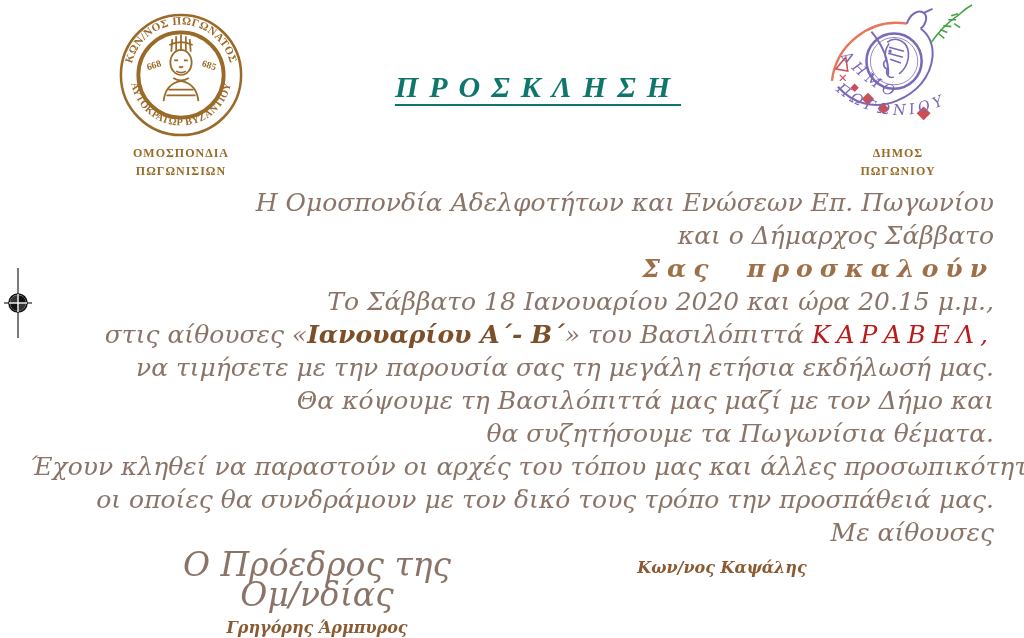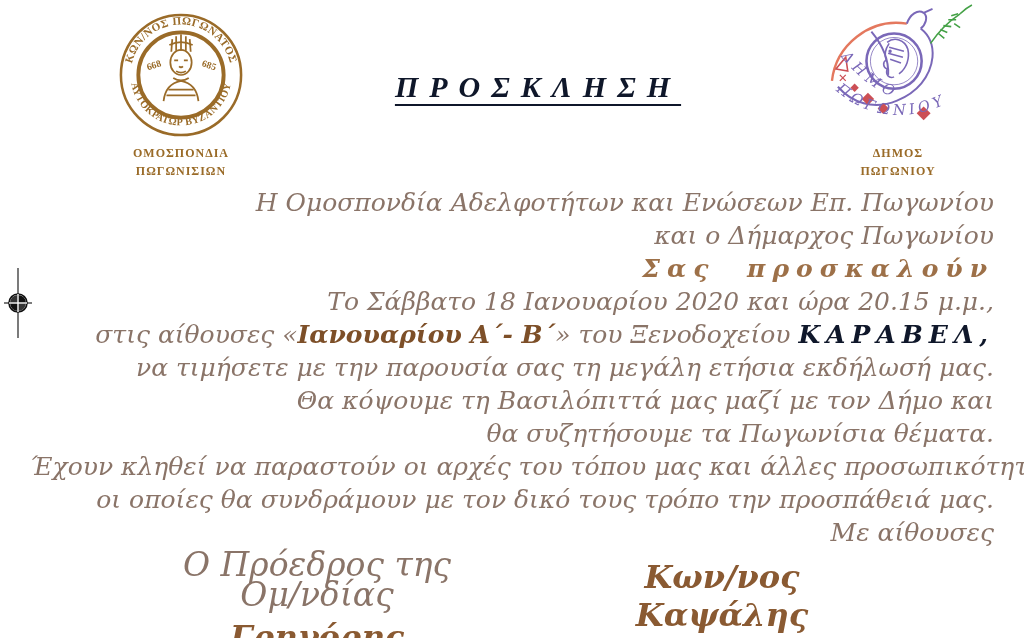--- a/index.html
+++ b/index.html
@@ -7,37 +7,37 @@
           font-family:"DejaVu Serif",serif;}
 
   
   .left-logo{position:absolute;left:108px;top:12px;width:146px;text-align:center;}
   .right-logo{position:absolute;left:798px;top:0px;width:200px;text-align:center;}
   .logo-caption{margin-top:2px;font-family:"Liberation Serif",serif;font-weight:bold;
                 font-size:12px;line-height:18px;letter-spacing:1px;color:#9a6b28;}
 
   .page-title{position:absolute;left:362px;top:70px;width:352px;text-align:center;
               font-family:"Liberation Serif",serif;font-style:italic;font-weight:bold;
-              font-size:30px;color:#0f172a;letter-spacing:11px;
+              font-size:30px;color:#0f766e;letter-spacing:11px;
               text-decoration:underline;text-underline-offset:7px;text-decoration-thickness:2px;}
 
   
   .body-text{position:absolute;left:30px;top:186px;width:964px;text-align:right;
              font-style:italic;font-size:25px;line-height:33px;color:#8a7468;}
   .line{white-space:nowrap;}
   .invite{font-weight:bold;color:#9d7048;letter-spacing:7px;word-spacing:16px;}
   .halls-bold{font-weight:bold;font-style:italic;color:#7d4f28;}
-  .hotel-bold{font-weight:bold;color:#0f172a;letter-spacing:6px;}
+  .hotel-bold{font-weight:normal;color:#b91c1c;letter-spacing:6px;}
 
   
   .sig{position:absolute;text-align:center;width:310px;}
   .sig-left{left:162px;top:550px;}
   .sig-right{left:567px;top:550px;}
   .sig-role{font-style:italic;font-size:33px;color:#8a7468;line-height:30px;}
-  .sig-name{font-style:italic;font-weight:bold;font-size:32px;color:#8a5a32;margin-top:8px;}
+  .sig-name{font-style:italic;font-weight:bold;font-size:16px;color:#8a5a32;margin-top:8px;}
 
   
   .reg-mark{position:absolute;left:2px;top:268px;}
 </style>
 </head>
 <body>
 
 <div id="canvas">
 
   <div class="reg-mark">
@@ -138,24 +138,24 @@
       </text>
     </svg>
     <div class="logo-caption">
       <div>ΔΗΜΟΣ</div>
       <div>ΠΩΓΩΝΙΟΥ</div>
     </div>
   </div>
 
   <div class="body-text">
     <div class="line">Η Ομοσπονδία Αδελφοτήτων και Ενώσεων Επ. Πωγωνίου</div>
-    <div class="line">και ο Δήμαρχος Πωγωνίου</div>
+    <div class="line">και ο Δήμαρχος Σάββατο</div>
     <div class="line invite">Σας προσκαλούν</div>
     <div class="line">Το Σάββατο 18 Ιανουαρίου 2020 και ώρα 20.15 μ.μ.,</div>
-    <div class="line"><span>στις αίθουσες «</span><span class="halls-bold">Ιανουαρίου Α΄- Β΄</span><span>» του Ξενοδοχείου </span><span class="hotel-bold">ΚΑΡΑΒΕΛ,</span></div>
+    <div class="line"><span>στις αίθουσες «</span><span class="halls-bold">Ιανουαρίου Α΄- Β΄</span><span>» του Βασιλόπιττά </span><span class="hotel-bold">ΚΑΡΑΒΕΛ,</span></div>
     <div class="line">να τιμήσετε με την παρουσία σας τη μεγάλη ετήσια εκδήλωσή μας.</div>
     <div class="line">Θα κόψουμε τη Βασιλόπιττά μας μαζί με τον Δήμο και</div>
     <div class="line">θα συζητήσουμε τα Πωγωνίσια θέματα.</div>
     <div class="line">Έχουν κληθεί να παραστούν οι αρχές του τόπου μας και άλλες προσωπικότητες,</div>
     <div class="line">οι οποίες θα συνδράμουν με τον δικό τους τρόπο την προσπάθειά μας.</div>
     <div class="line">Με αίθουσες</div>
   </div>
 
   <div class="sig sig-left">
     <div class="sig-role">Ο Πρόεδρος της Ομ/νδίας</div>

